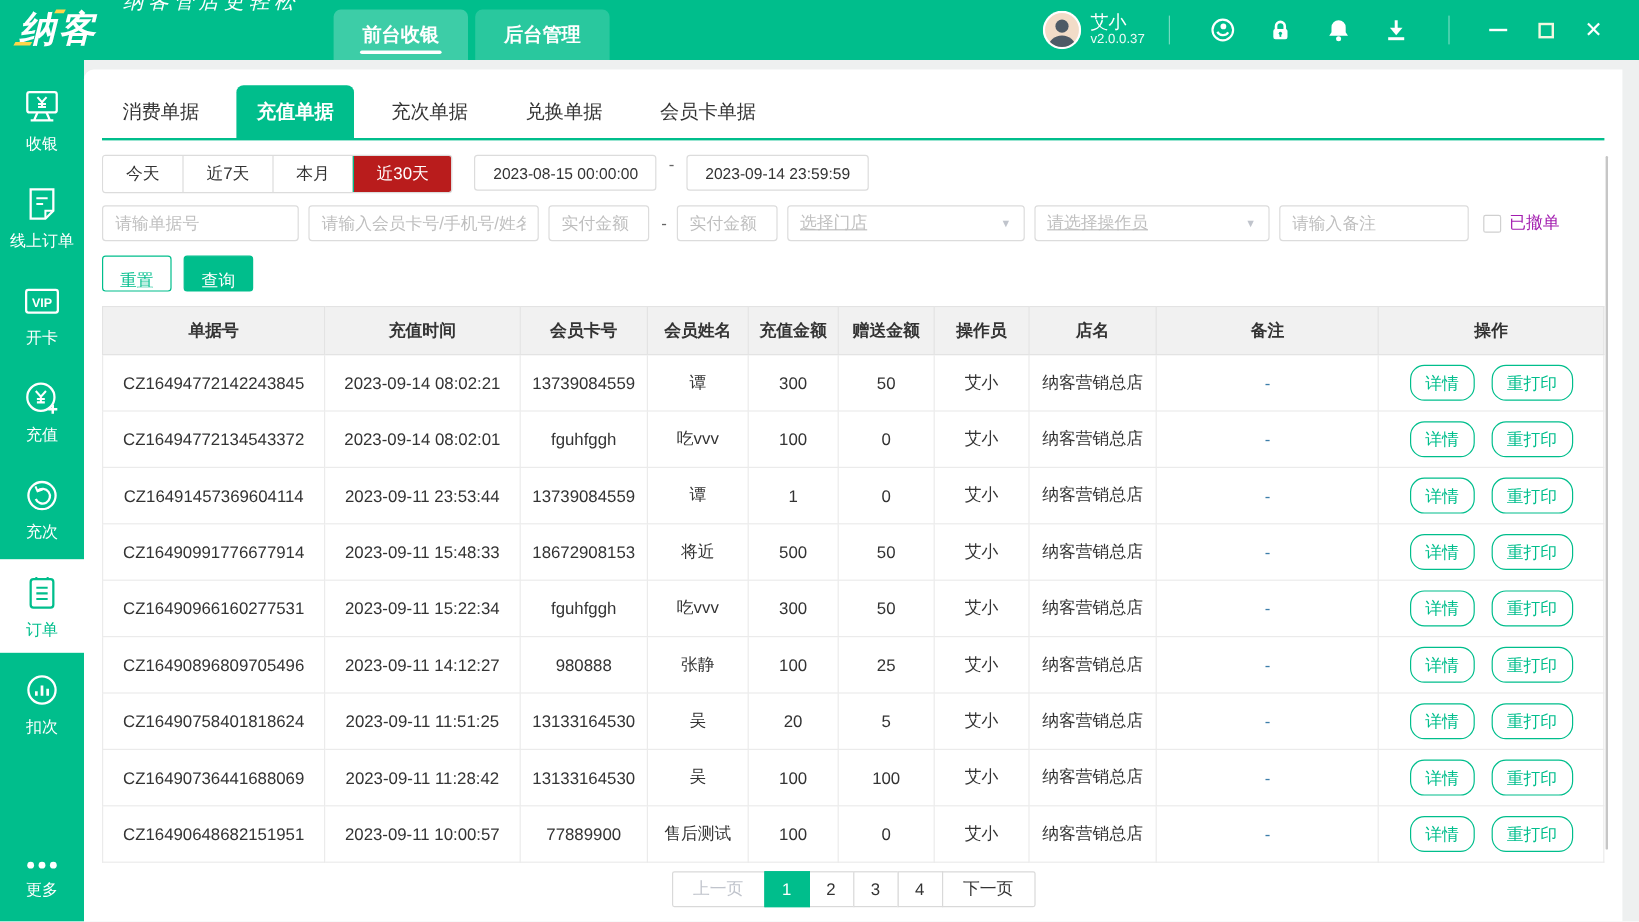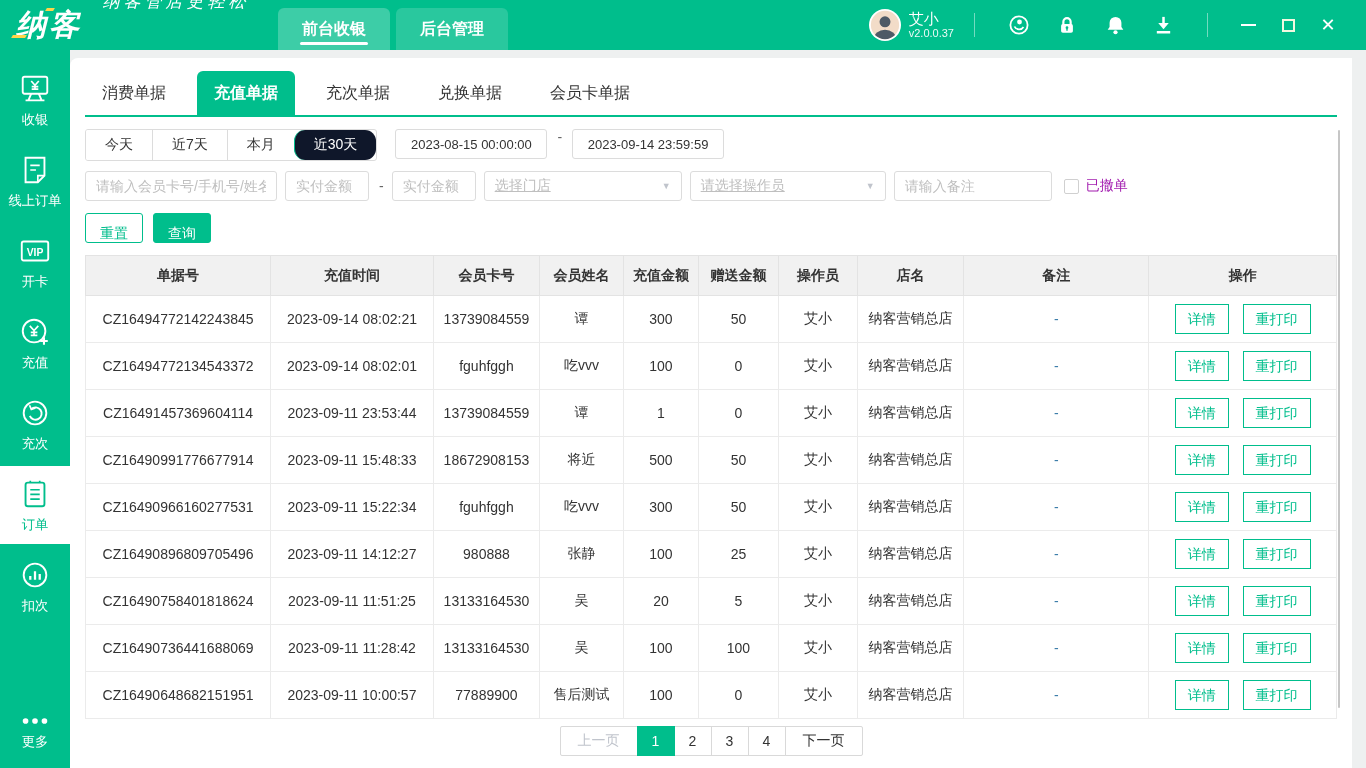--- a/index.html
+++ b/index.html
@@ -52,21 +52,21 @@
   .tabs { display:flex; align-items:flex-end; gap:14px; padding-top:13px; border-bottom:2px solid #00be8c; }
   .tabs .tab { height:44px; padding:0 17px; display:flex; align-items:center; font-size:16px; color:#333; cursor:pointer; }
   .tabs .tab.active { background:#00be8c; color:#fff; border-radius:6px 6px 0 0; font-weight:bold; }
 
   
   .row-dates { margin-top:12px; display:flex; align-items:flex-start; }
   .quick-group { display:inline-flex; border:1px solid #dcdcdc; border-radius:3px; overflow:hidden; }
   .quick { height:30px; padding:0 19px; display:flex; align-items:center; font-size:14px; color:#333; background:#fff;
            border-left:1px solid #dcdcdc; cursor:pointer; }
   .quick:first-child { border-left:none; }
-  .quick.active { background:#0f172a; color:#fff; border-left-color:#00be8c;border-radius:11px; }
+  .quick.active { background:#b91c1c; color:#fff; border-left-color:#00be8c; }
   .date-input { width:152px; height:30px; border:1px solid #dcdcdc; border-radius:3px; text-align:center; font-size:13px;
                 color:#333; margin-left:18px; font-family:"Liberation Sans", sans-serif; }
   .dash { color:#666; margin-left:10px; margin-right:-8px; font-size:14px; }
 
   
   .row-filters { margin-top:10px; display:flex; align-items:center; gap:8px; }
   .f-input { height:30px; border:1px solid #dcdcdc; border-radius:3px; padding:0 10px; font-size:14px; color:#333;
              font-family:"Liberation Sans", sans-serif; }
   .f-input::placeholder, .date-input::placeholder { color:#bfbfbf; }
   .w-order { width:164px; } .w-member { width:192px; } .w-amt { width:84px; }
@@ -86,21 +86,21 @@
   .btn-outline { background:#fff; border:1px solid #00be8c; color:#00be8c; }
   .btn-solid { background:#00be8c; border:1px solid #00be8c; color:#fff; }
 
   
   table { width:100%; margin-top:12px; border-collapse:collapse; table-layout:fixed; }
   th { background:#f1f1f1; height:40px; font-size:14px; font-weight:bold; color:#333; border:1px solid #e3e3e3; }
   td { height:47px; text-align:center; font-size:14px; color:#333; border:1px solid #ebebeb;
        overflow:hidden; white-space:nowrap; }
   td.remark { color:#3d7eaa; }
   .act { display:inline-block; height:30px; line-height:28px; padding:0 12px; margin:0 5px; border:1px solid #00be8c;
-         color:#00be8c; background:#fff; border-radius:0; font-size:14px; cursor:pointer; font-family:"Liberation Sans", sans-serif; }
+         color:#00be8c; background:#fff; border-radius:12px; font-size:14px; cursor:pointer; font-family:"Liberation Sans", sans-serif; }
 
   
   .pagination { display:flex; justify-content:center; margin-top:7px; }
   .pg { height:30px; min-width:38px; padding:0 6px; display:flex; align-items:center; justify-content:center; background:#fff;
         border:1px solid #d9d9d9; margin-left:-1px; font-size:14px; color:#333; cursor:pointer; }
   .pg.prev, .pg.next { padding:0 17px; }
   .pg.prev { color:#c0c4cc; border-radius:2px 0 0 2px; margin-left:0; }
   .pg.next { border-radius:0 2px 2px 0; }
   .pg.active { background:#00be8c; border-color:#00be8c; color:#fff; z-index:1; }
 
@@ -296,20 +296,21 @@
             <div class="quick active">
                 <span>近30天</span>
               </div>
           </div>
           <input class="date-input" readonly="" value="2023-08-15 00:00:00" style="">
           <span class="dash">-</span>
           <input class="date-input" readonly="" value="2023-09-14 23:59:59" style="">
         </div>
 
         <div class="row-filters">
+          <input class="f-input w-order" placeholder="请输单据号" style="">
           <input class="f-input w-member" placeholder="请输入会员卡号/手机号/姓名" style="">
           <input class="f-input w-amt" placeholder="实付金额" style="">
           <span class="dash" style="margin:0 0 0 2px;">-</span>
           <input class="f-input w-amt" placeholder="实付金额" style="">
           <div class="select w-store">
             <span class="ph">选择门店</span>
             <span class="caret">▼</span>
           </div>
           <div class="select w-oper">
             <span class="ph">请选择操作员</span>

